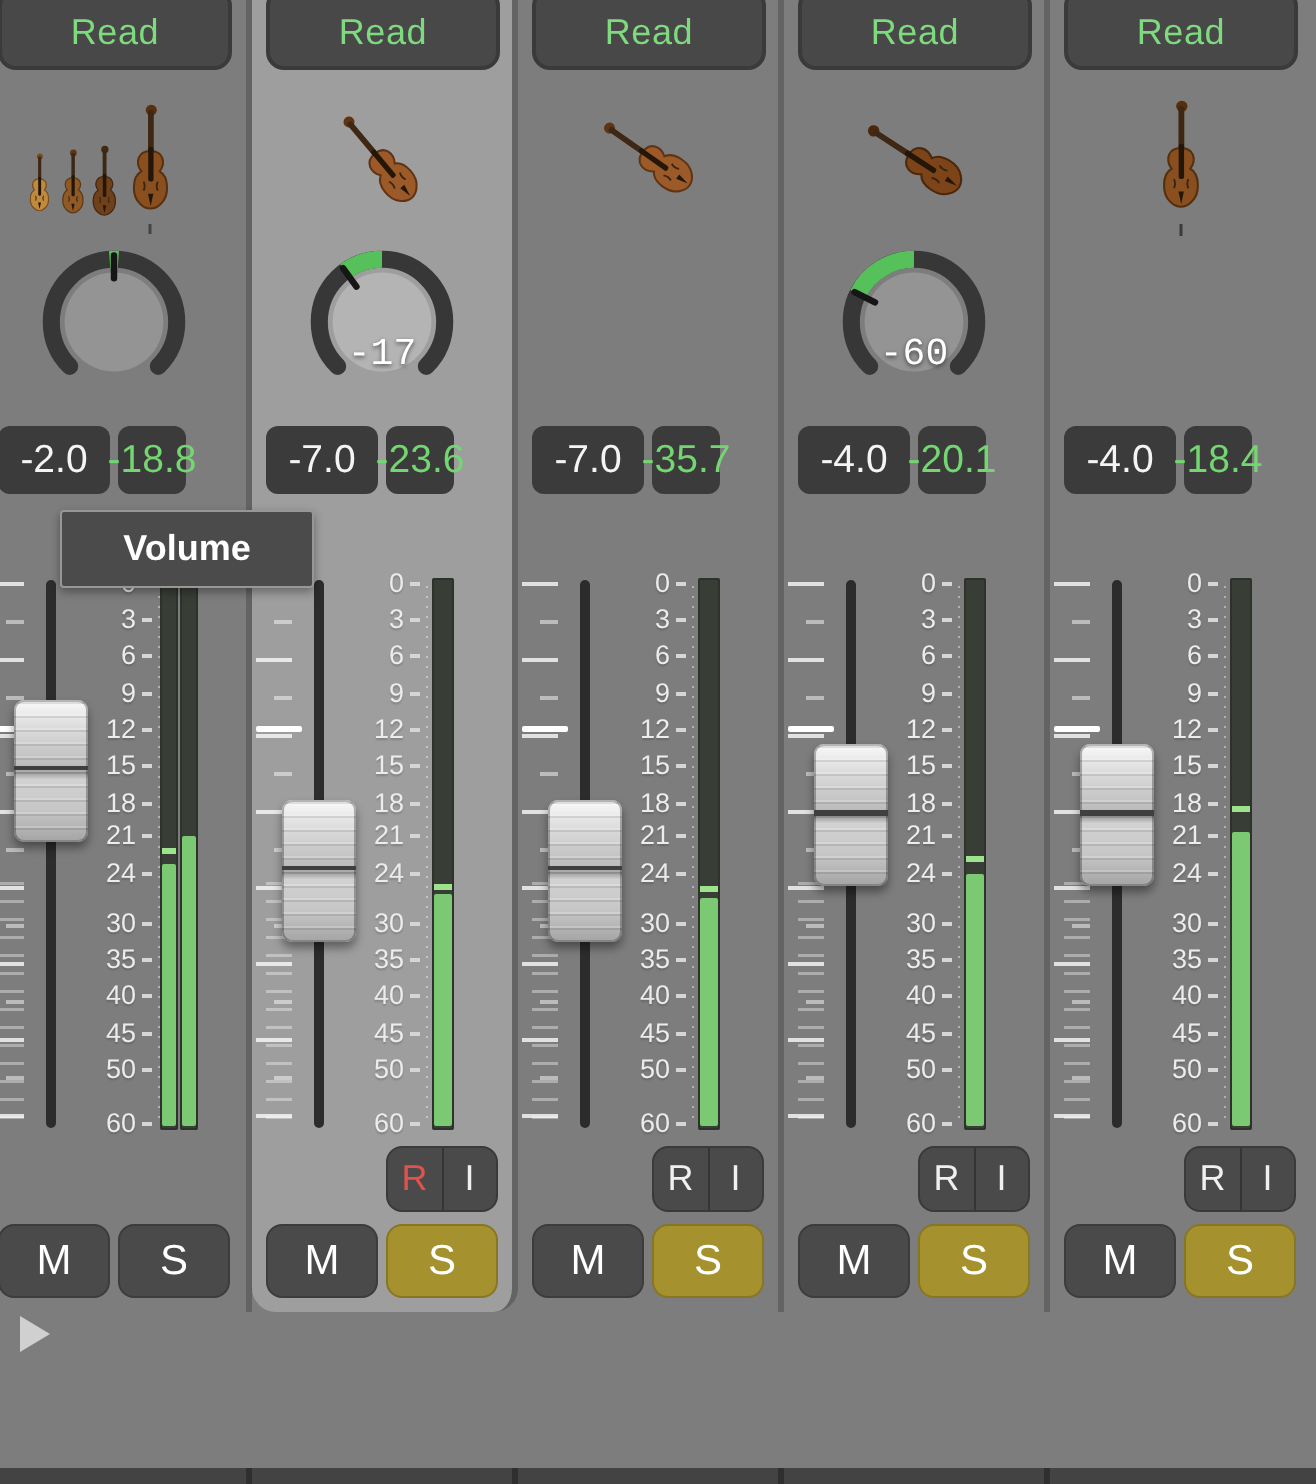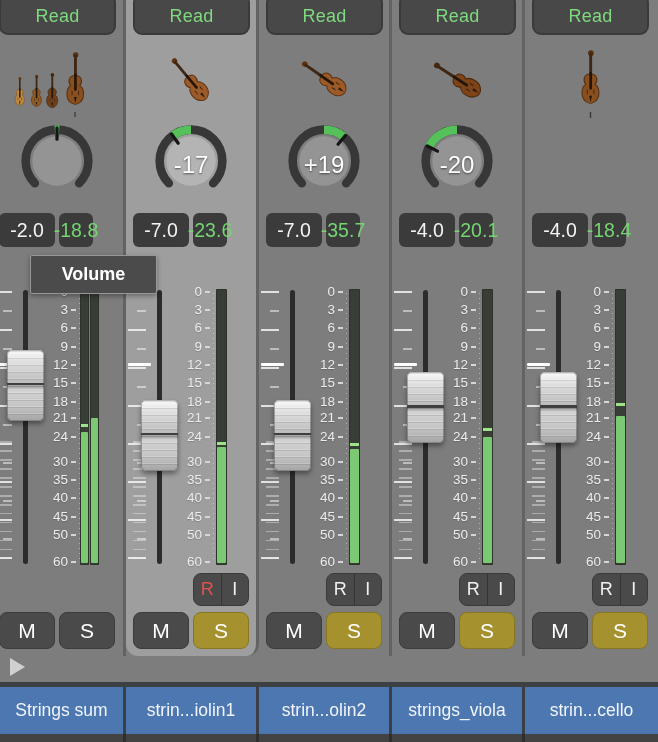--- a/index.html
+++ b/index.html
@@ -22,22 +22,22 @@
   .read{position:absolute;left:7px;top:-6px;width:117px;height:41px;box-sizing:border-box;
     background:#484848;border:2px solid #3a3a3a;border-radius:9px;color:#7fd97f;
     font-size:18px;display:flex;align-items:center;justify-content:center;letter-spacing:.3px;padding-top:5px;cursor:default;}
 
   
   .icon{position:absolute;left:15px;top:46px;width:100px;height:74px;display:flex;align-items:center;justify-content:center;}
 
   
   .knob{position:absolute;left:27px;top:123px;width:76px;height:76px;}
   .knob svg{position:absolute;left:0;top:0;}
-  .knob-val{position:absolute;left:0;top:4px;width:76px;height:76px;display:flex;align-items:center;justify-content:center;
-    color:#fff;font-size:24px;text-shadow:0 1px 2px rgba(0,0,0,.55);}
+  .knob-val{position:absolute;left:0;top:16px;width:76px;height:76px;display:flex;align-items:center;justify-content:center;
+    color:#fff;font-size:19px;text-shadow:0 1px 2px rgba(0,0,0,.55);font-family:Liberation Mono, monospace;}
 
   
   .val{position:absolute;top:213px;height:34px;background:#3b3b3b;border-radius:6px;
     display:flex;align-items:center;justify-content:center;font-size:19.5px;}
   .val.vol{left:7px;width:56px;color:#f4f4f4;}
   .val.peak{left:67px;width:34px;color:#74d671;}
 
   
   .fader-zone{position:absolute;left:0;top:285px;width:131px;height:292px;}
   .ticks{position:absolute;left:2px;top:6px;width:19px;height:272px;}
@@ -280,29 +280,20 @@
               <g transform="translate(40,3) scale(1.02) rotate(-55 12 30)">
                 <circle cx="12.4" cy="4" r="2.7" fill="#5f3414"></circle>
                 <rect x="10.8" y="4" width="2.8" height="22" rx="1" fill="#3e2714"></rect>
                 <path d="M12 24 C 5.5 24 4.5 30 7.5 34 C 3 36.5 2.5 46 7 50 C 10 53 14 53 17 50 C 21.5 46 21 36.5 16.5 34 C 19.5 30 18.5 24 12 24 Z" fill="#9c5a28" stroke="#5f3414" stroke-width="1"></path>
                 <rect x="10.9" y="22" width="2.6" height="17" rx="1" fill="#241609"></rect>
                 <path d="M10.8 45 L13.4 45 L12.1 51 Z" fill="#241609"></path>
                 <path d="M8.6 39 q1.1 2.2 0 4.4 M15.6 39 q-1.1 2.2 0 4.4" stroke="#3a2412" stroke-width="0.9" fill="none"></path>
               </g>
             </svg>
           </div>
-      <div class="knob">
-        <span class="knob-svg-holder"><svg width="76" height="76" viewBox="0 0 80 80">
-                <path d="M 16.67 63.33 A 33 33 0 1 1 63.33 63.33" stroke="#373737" stroke-width="9" fill="none" stroke-linecap="round"></path>
-                <circle cx="40" cy="40" r="26" fill="#949494"></circle>
-                <path d="M 40.00 7.00 A 33 33 0 0 1 61.25 14.75" stroke="#56c15a" stroke-width="9" fill="none"></path>
-                <line x1="62.53" y1="13.22" x2="54.81" y2="22.40" stroke="#161616" stroke-width="3.4" stroke-linecap="round"></line>
-              </svg></span>
-        <span class="knob-val">+19</span>
-      </div>
       <div class="val vol">-7.0</div>
       <div class="val peak">-35.7</div>
       <div class="fader-zone">
         <div class="ticks">
           <div class="t-long"></div>
           <div class="t-short"></div>
           <div class="t-dense"></div>
           <div class="zero-tick"></div>
         </div>
         <div class="track"></div>
@@ -355,21 +346,21 @@
               </g>
             </svg>
           </div>
       <div class="knob">
         <span class="knob-svg-holder"><svg width="76" height="76" viewBox="0 0 80 80">
                 <path d="M 16.67 63.33 A 33 33 0 1 1 63.33 63.33" stroke="#373737" stroke-width="9" fill="none" stroke-linecap="round"></path>
                 <circle cx="40" cy="40" r="26" fill="#949494"></circle>
                 <path d="M 10.52 25.16 A 33 33 0 0 1 40.00 7.00" stroke="#56c15a" stroke-width="9" fill="none"></path>
                 <line x1="8.74" y1="24.26" x2="19.46" y2="29.66" stroke="#161616" stroke-width="3.4" stroke-linecap="round"></line>
               </svg></span>
-        <span class="knob-val">-20</span>
+        <span class="knob-val">-60</span>
       </div>
       <div class="val vol">-4.0</div>
       <div class="val peak">-20.1</div>
       <div class="fader-zone">
         <div class="ticks">
           <div class="t-long"></div>
           <div class="t-short"></div>
           <div class="t-dense"></div>
           <div class="zero-tick"></div>
         </div>
@@ -464,27 +455,20 @@
         <span class="r">R</span>
         <span class="i">I</span>
       </div>
       <button class="btn m-btn">M</button>
       <button class="btn s-btn active">S</button>
     </div>
   </div>
     </div>
   <div class="tooltip">Volume</div>
   <div class="disclosure"></div>
-  <div class="names">
-      <div class="namecell">Strings sum</div>
-      <div class="namecell">strin...iolin1</div>
-      <div class="namecell">strin...olin2</div>
-      <div class="namecell">strings_viola</div>
-      <div class="namecell">strin...cello</div>
-    </div>
   <div class="bottomrow">
       <div class="bottomcell"></div>
       <div class="bottomcell"></div>
       <div class="bottomcell"></div>
       <div class="bottomcell"></div>
       <div class="bottomcell"></div>
     </div>
 </div>
 
 </body></html>

